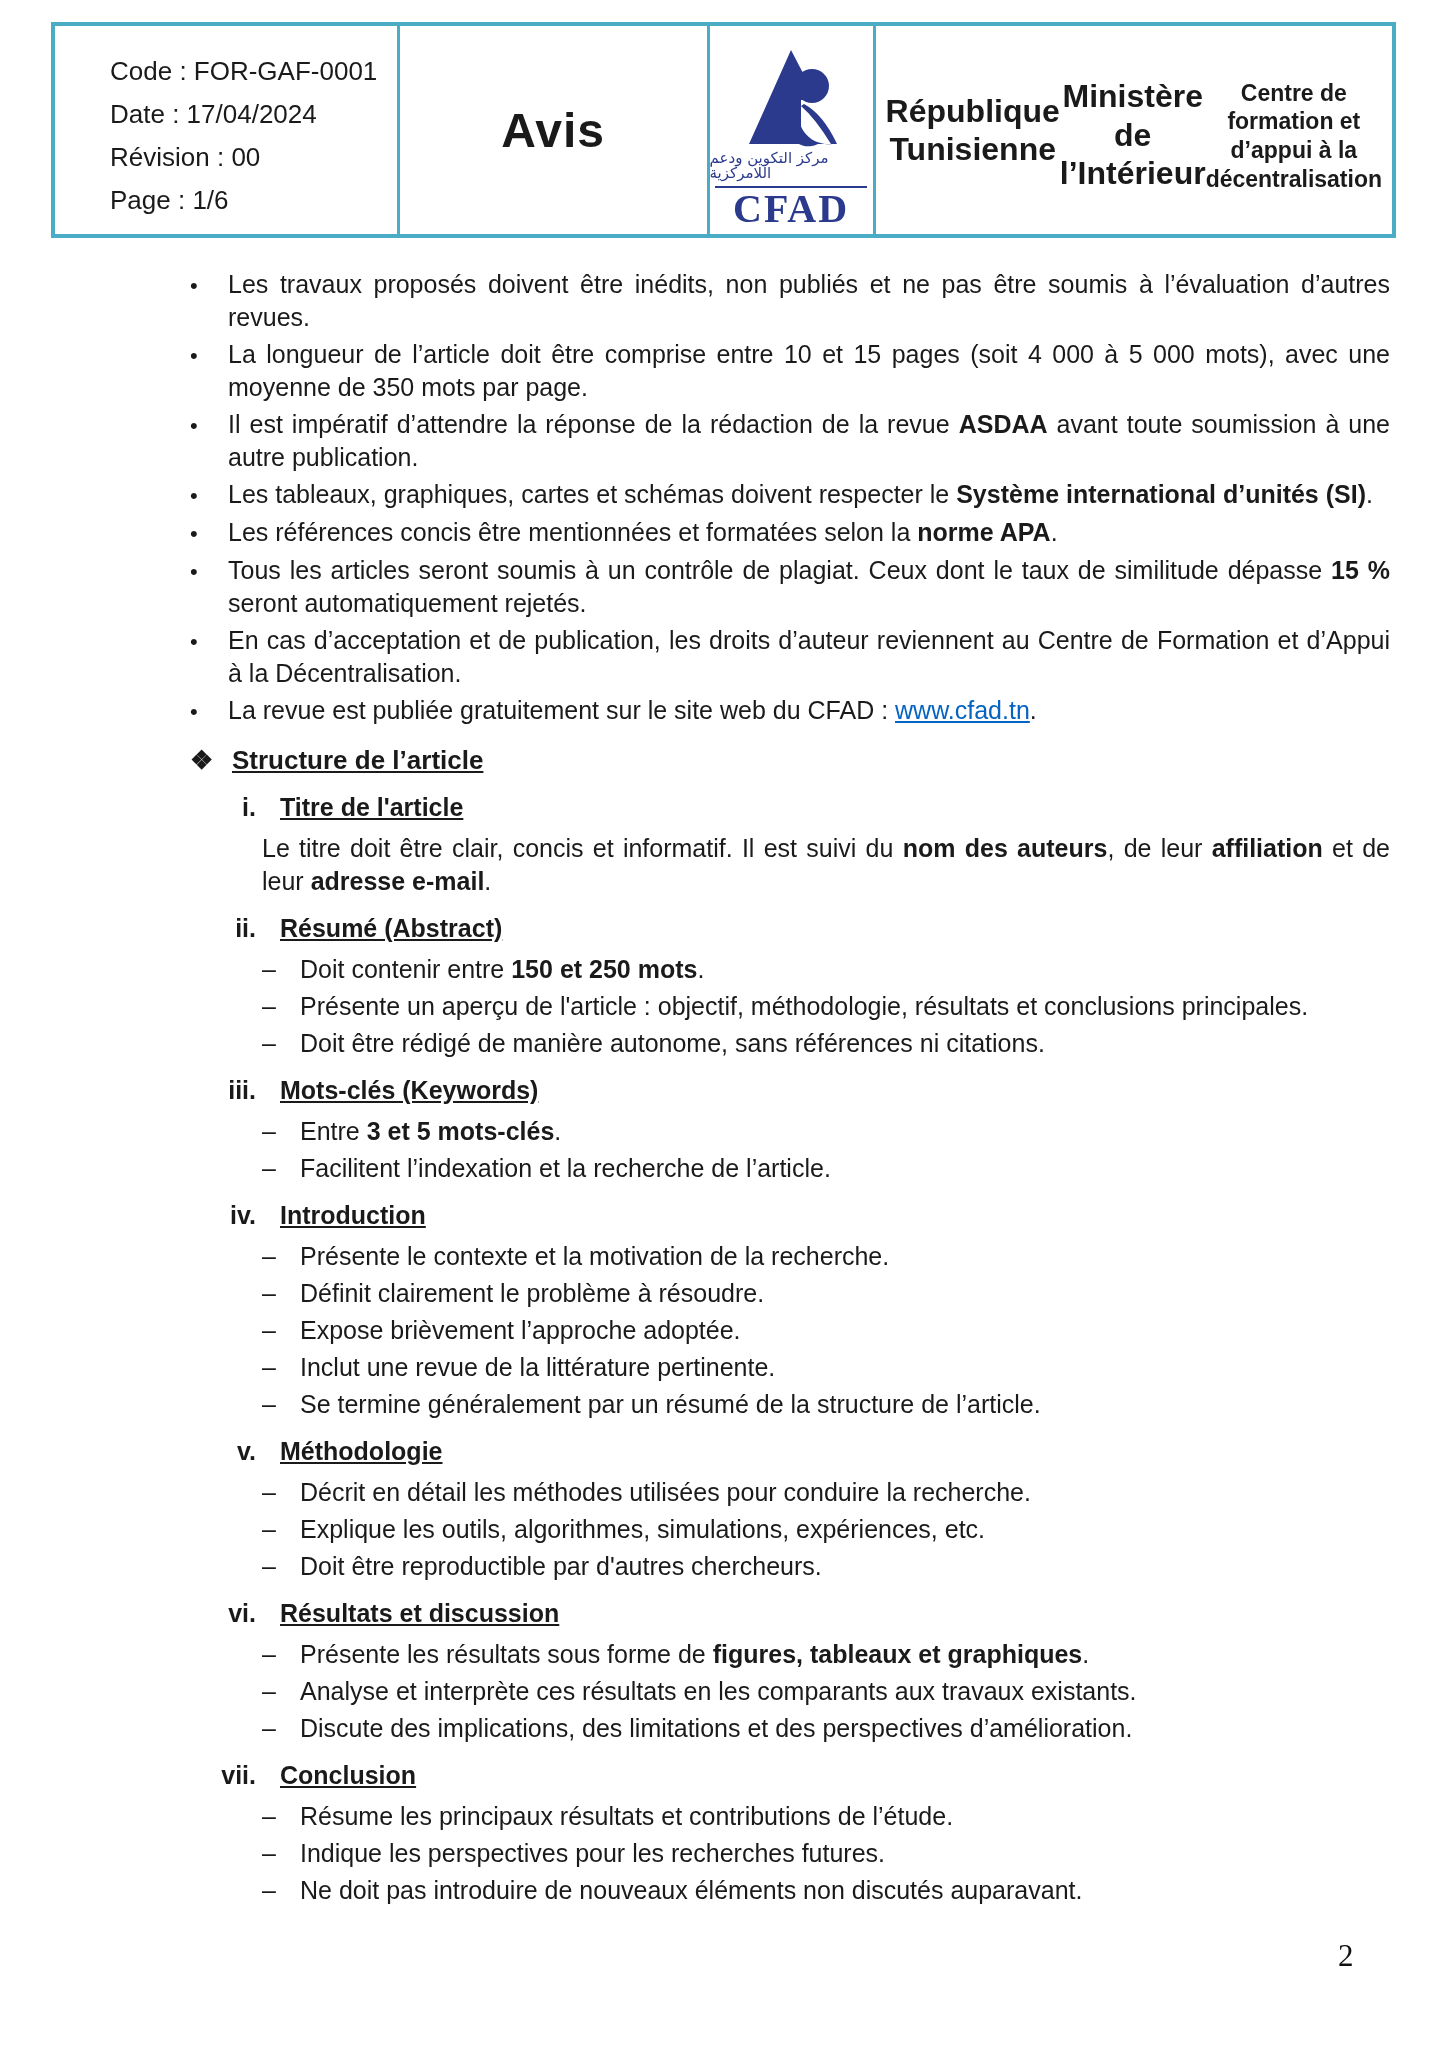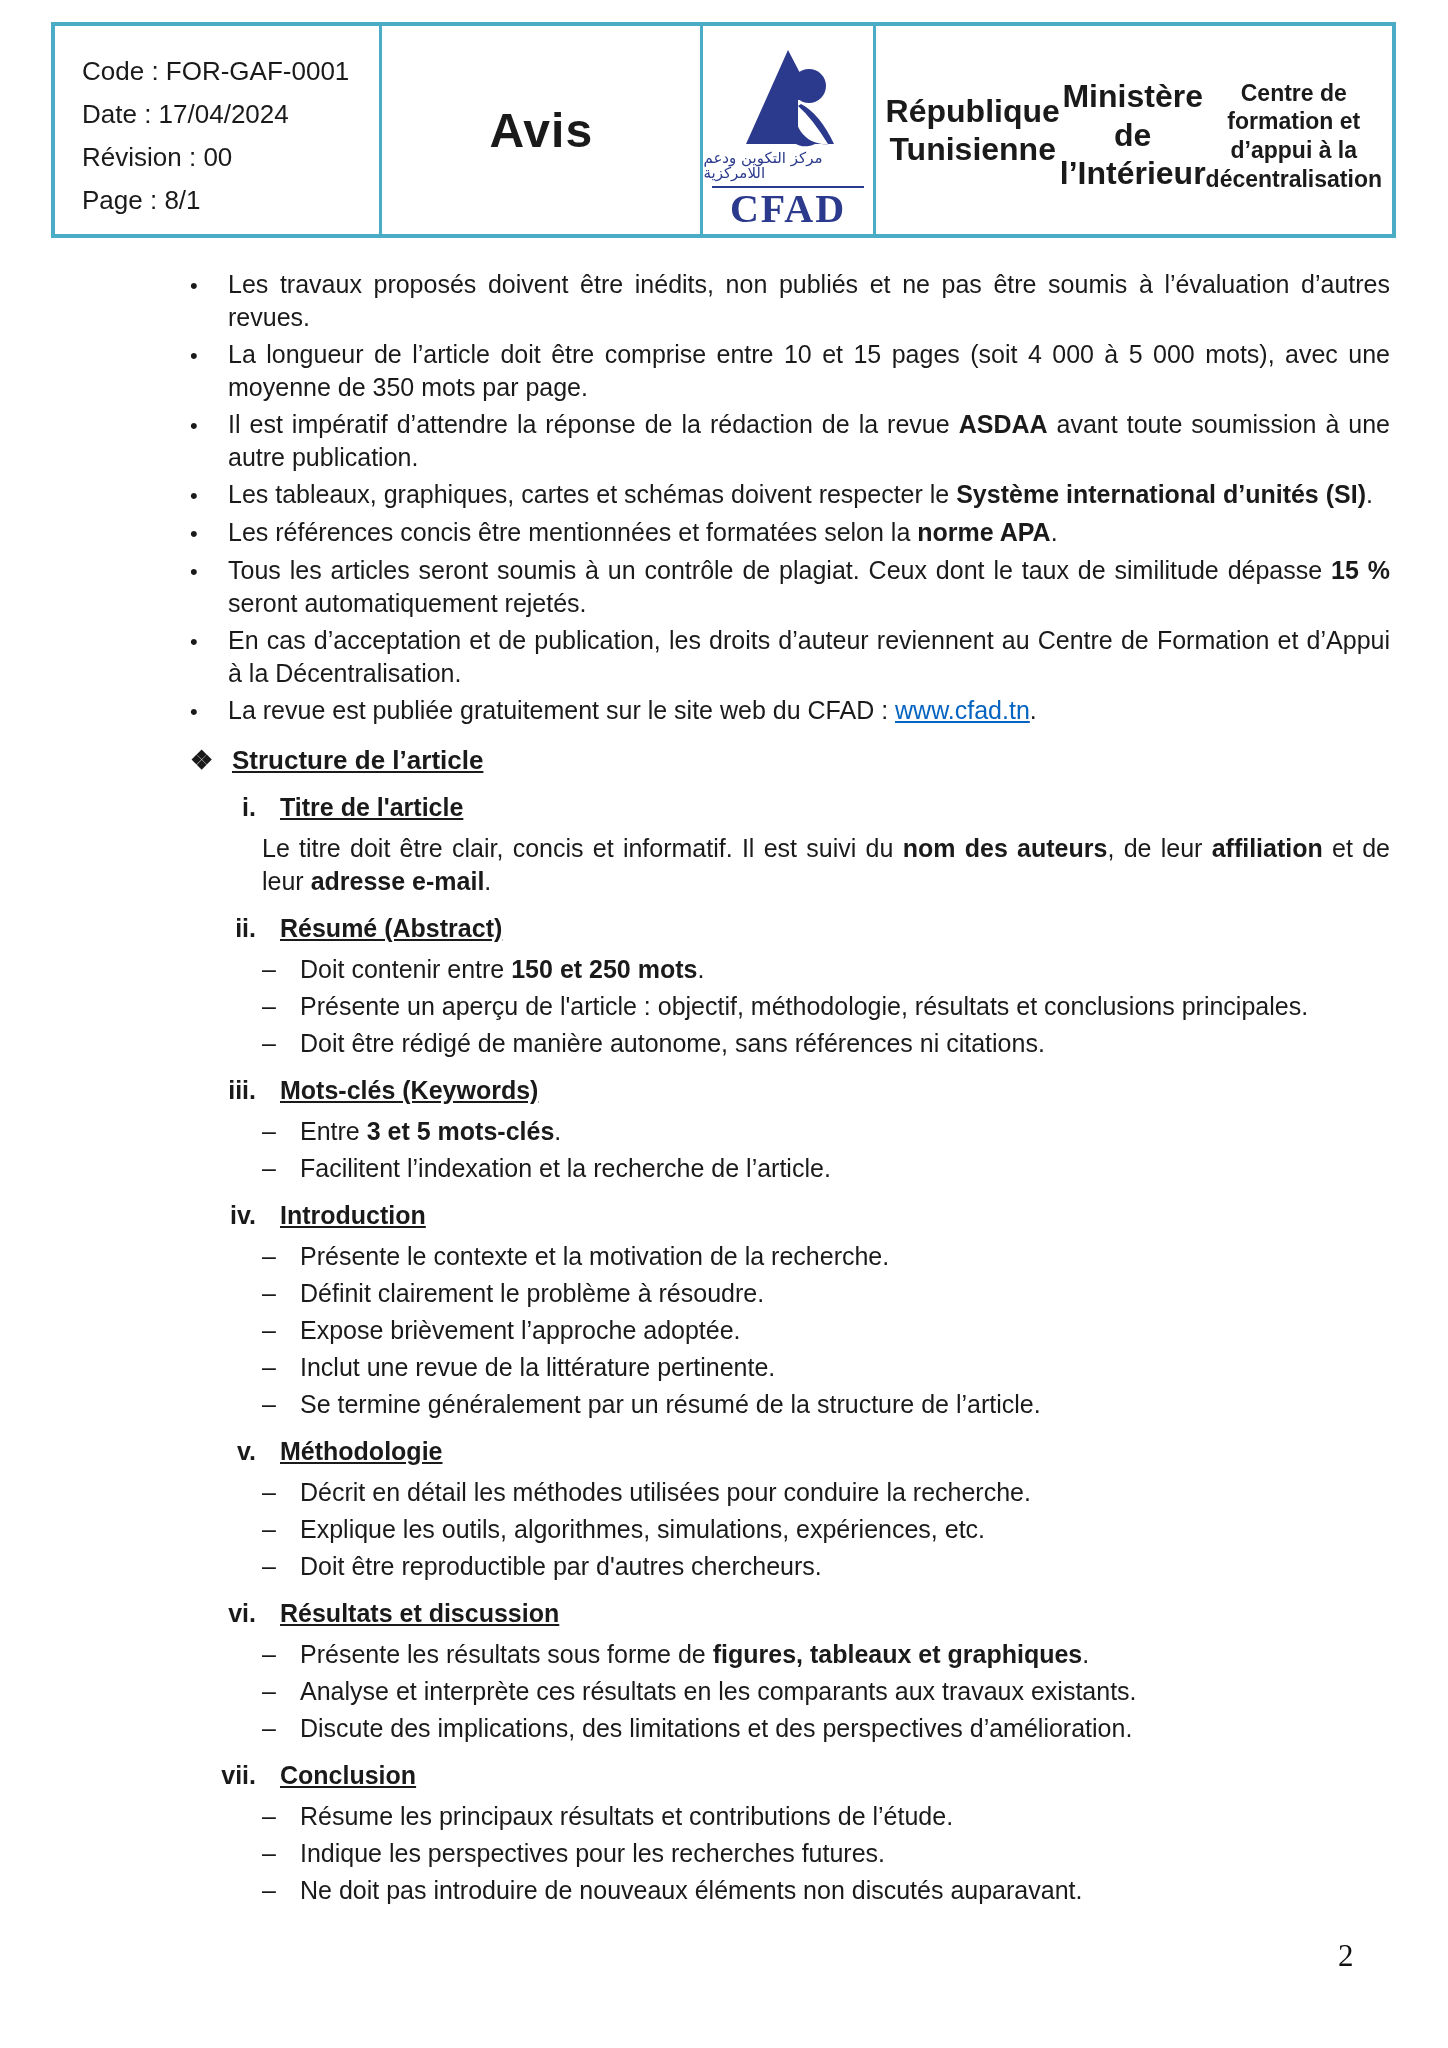--- a/index.html
+++ b/index.html
@@ -8,21 +8,21 @@
     font-family:"Liberation Sans",sans-serif; color:#1a1a1a; overflow:hidden;
     margin:0 auto;
   }
   
   .hdr{
     position:absolute; left:51px; top:22px; width:1345px; height:216px;
     display:flex; border:4px solid #4BACC6; box-sizing:border-box; background:#fff;
   }
   .hcell{ box-sizing:border-box; height:100%; }
   .hcell + .hcell{ border-left:3px solid #4BACC6; }
-  .c-meta{ width:368px; padding:30px 10px 0 27px; }
+  .c-meta{ width:368px; padding:30px 10px 0 27px;margin-left:28px; }
   .c-meta .mline{ font-size:26px; line-height:30px; margin-bottom:13px; }
   .c-title{ width:370px; display:flex; align-items:center; justify-content:center; }
   .c-title .avis{ font-size:48px; font-weight:bold; letter-spacing:1px; }
   .c-logo{ width:198px; display:flex; flex-direction:column; align-items:center; justify-content:center; padding-top:18px;}
   .c-org{ flex:1; display:flex; flex-direction:row; align-items:center; justify-content:center; padding:0 10px; text-align:center; }
   .org1{ font-size:32px; font-weight:bold; line-height:1.2; }
   .org2{ font-size:32px; font-weight:bold; line-height:1.2; margin-top:10px; }
   .org3{ font-size:23px; font-weight:bold; line-height:1.25; margin-top:12px; }
   .logo-arabic{ font-family:"DejaVu Sans",sans-serif; font-size:15px; color:#2b3a8c; margin-top:3px; line-height:1; }
   .logo-rule{ width:152px; border-top:2px solid #2b3a8c; margin-top:5px; }
@@ -56,21 +56,21 @@
 </head>
 <body>
 
 <div class="page">
 
   <div class="hdr">
     <div class="hcell c-meta">
       <div class="mline">Code : FOR-GAF-0001</div>
       <div class="mline">Date : 17/04/2024</div>
       <div class="mline">Révision : 00</div>
-      <div class="mline">Page : 8/1</div>
+      <div class="mline">Page : 1/6</div>
     </div>
     <div class="hcell c-title">
       <div class="avis">Avis</div>
     </div>
     <div class="hcell c-logo">
       <svg width="104" height="100" viewBox="0 0 104 100" aria-hidden="true">
         <polygon points="52,2 78,52 62,52 62,96 10,96" fill="#2b3a8c"></polygon>
         <circle cx="73" cy="38" r="17" fill="#2b3a8c"></circle>
         <path d="M60,60 a19,19 0 0 0 19,36 l14,0 a30,30 0 0 1 -33,-36 z" fill="#2b3a8c"></path>
         <path d="M62,58 q14,12 30,38 l6,0 q-14,-30 -33,-40 z" fill="#2b3a8c"></path>

